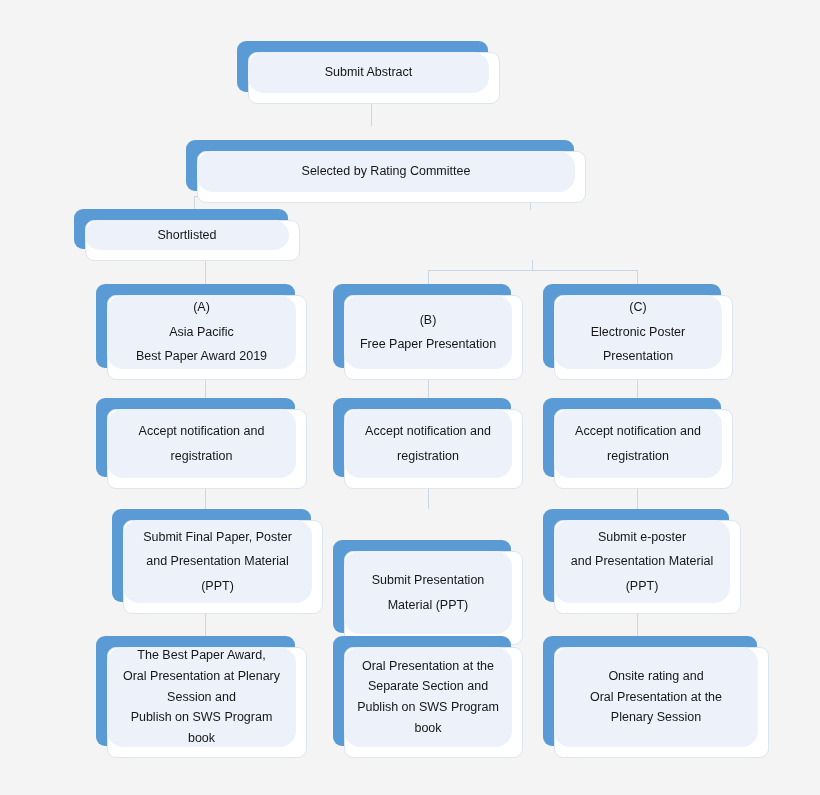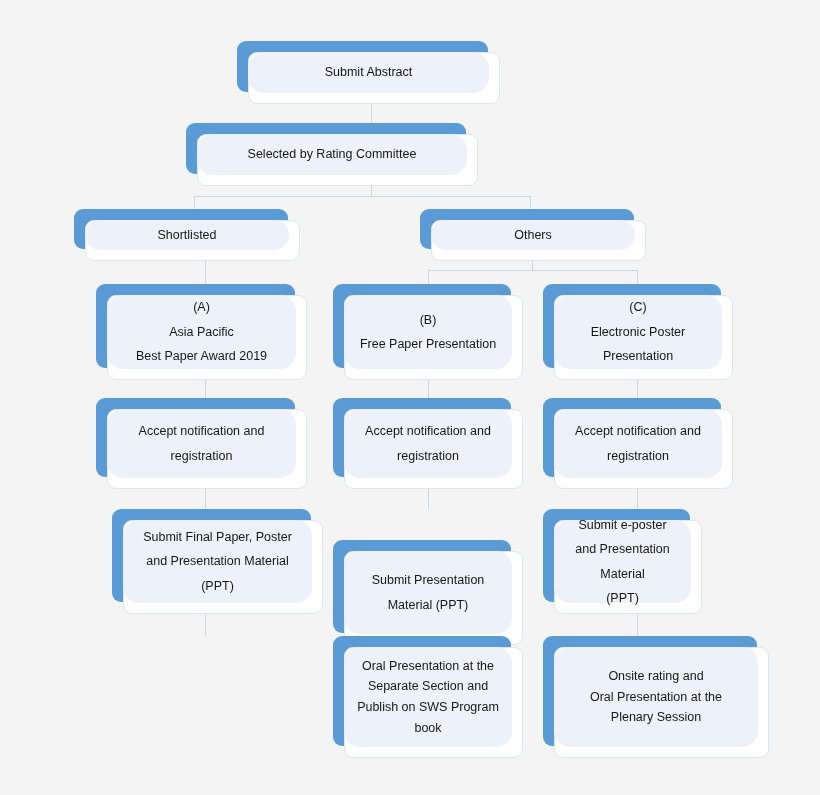--- a/index.html
+++ b/index.html
@@ -113,43 +113,36 @@
   <div class="conn v" style="left:637px; top:614px; height:22px;"></div>
 
   <div class="node" style="left:237px; top:41px; width:263px; height:63px;">
     <div class="plate"></div>
     <div class="undercard"></div>
     <div class="card">
       <span class="label">Submit Abstract</span>
     </div>
   </div>
 
-  <div class="node" style="left:186px; top:123px; width:292px; height:63px;">
+  <div class="node" style="left:186px; top:140px; width:400px; height:63px;">
     <div class="plate"></div>
     <div class="undercard"></div>
     <div class="card">
       <span class="label">Selected by Rating Committee</span>
     </div>
   </div>
 
   <div class="node" style="left:74px; top:209px; width:226px; height:52px;">
     <div class="plate"></div>
     <div class="undercard"></div>
     <div class="card">
       <span class="label">Shortlisted</span>
     </div>
   </div>
 
-  <div class="node" style="left:420px; top:209px; width:226px; height:52px;">
-    <div class="plate"></div>
-    <div class="undercard"></div>
-    <div class="card">
-      <span class="label">Others</span>
-    </div>
-  </div>
 
   <div class="node" style="left:96px; top:284px; width:211px; height:96px;">
     <div class="plate"></div>
     <div class="undercard"></div>
     <div class="card">
       <span class="label">(A)
 Asia Pacific
 Best Paper Award 2019</span>
     </div>
   </div>
@@ -212,30 +205,40 @@
 
   <div class="node" style="left:333px; top:509px; width:190px; height:105px;margin-top:31px;">
     <div class="plate"></div>
     <div class="undercard"></div>
     <div class="card">
       <span class="label">Submit Presentation
 Material (PPT)</span>
     </div>
   </div>
 
-  <div class="node" style="left:543px; top:509px; width:159px; height:105px;">
+  <div class="node" style="left:543px; top:509px; width:198px; height:105px;">
     <div class="plate"></div>
     <div class="undercard"></div>
     <div class="card">
       <span class="label">Submit e-poster
 and Presentation Material
 (PPT)</span>
     </div>
   </div>
 
+  <div class="node tight" style="left:96px; top:636px; width:211px; height:122px;">
+    <div class="plate"></div>
+    <div class="undercard"></div>
+    <div class="card">
+      <span class="label">The Best Paper Award,
+Oral Presentation at Plenary
+Session and
+Publish on SWS Program book</span>
+    </div>
+  </div>
 
   <div class="node tight" style="left:333px; top:636px; width:190px; height:122px;">
     <div class="plate"></div>
     <div class="undercard"></div>
     <div class="card">
       <span class="label">Oral Presentation at the
 Separate Section and
 Publish on SWS Program
 book</span>
     </div>

